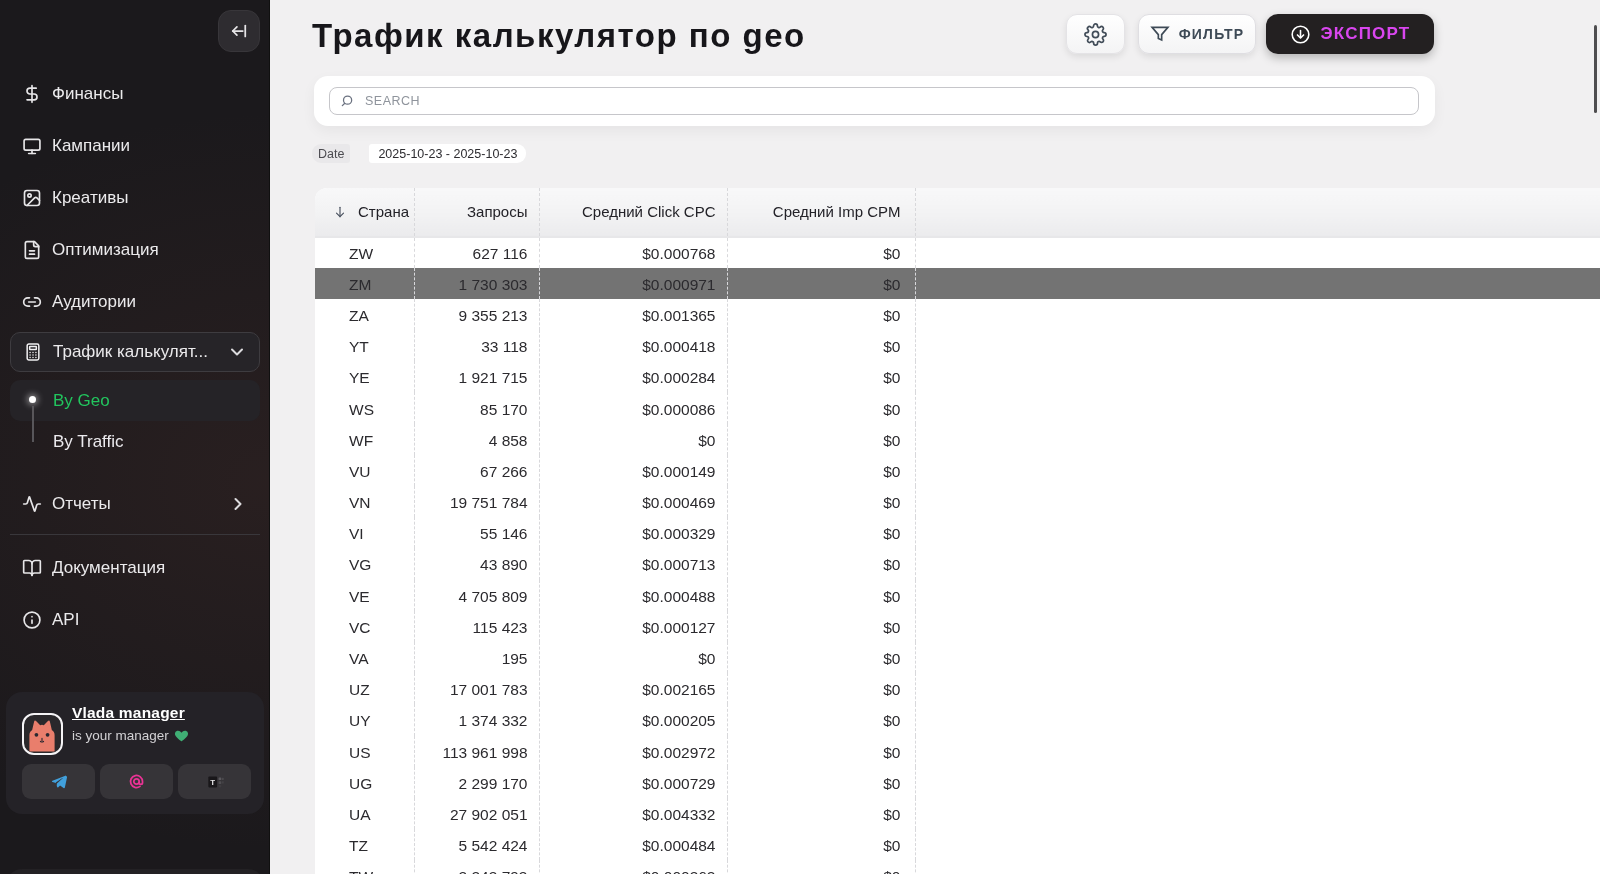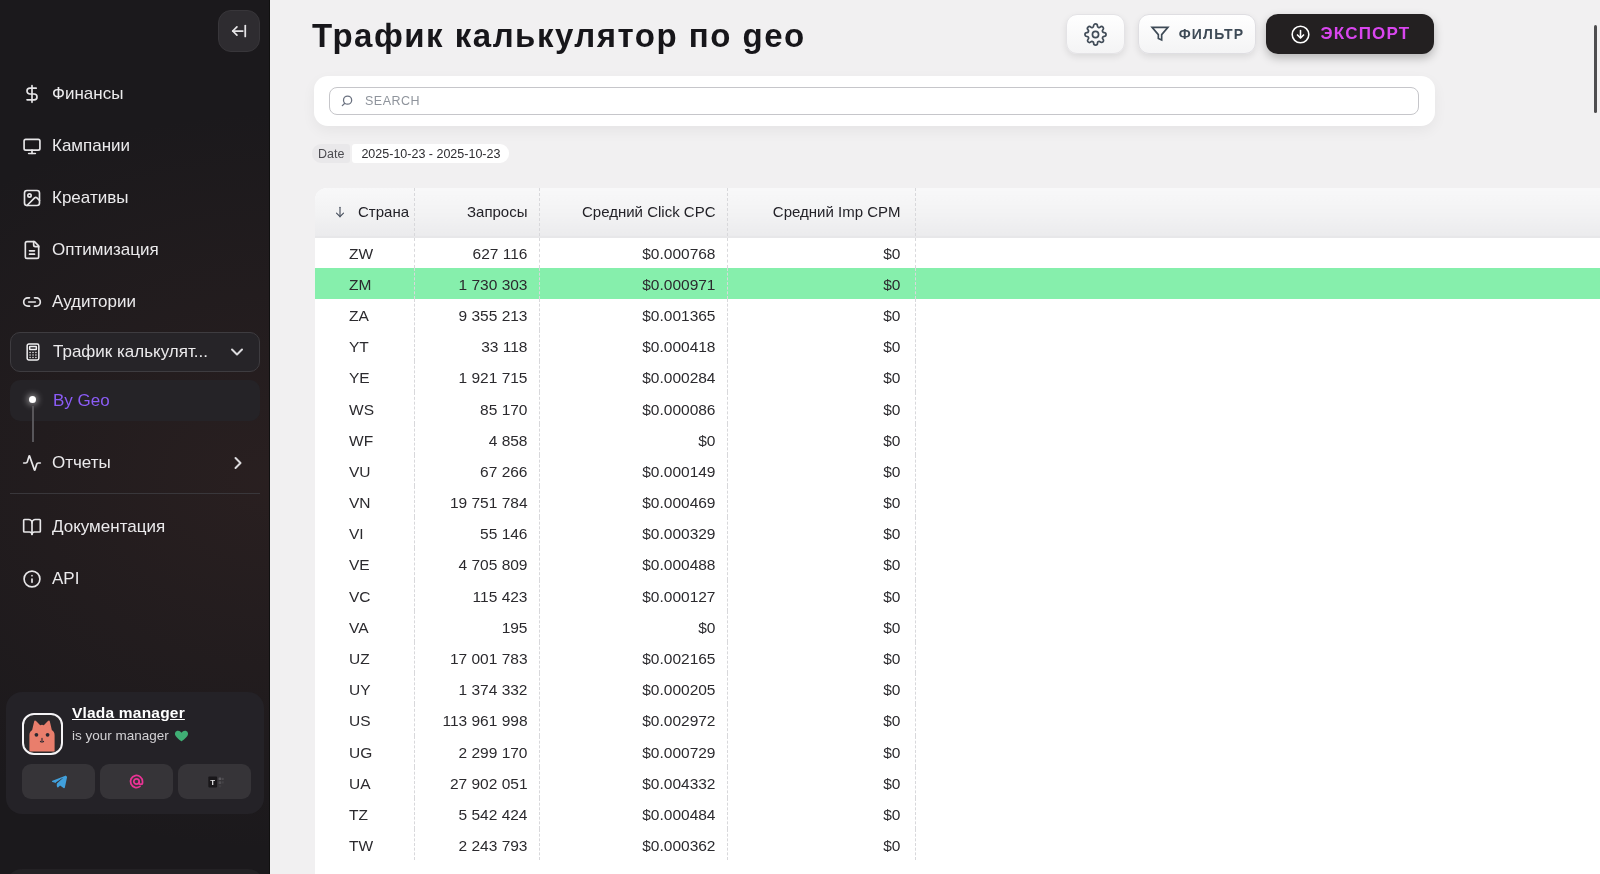--- a/index.html
+++ b/index.html
@@ -9,21 +9,21 @@
 
 .sidebar { position:absolute; left:0; top:0; width:270px; height:874px; background:radial-gradient(700px 560px at 100% 55%, rgba(110,62,52,0.17), rgba(110,62,52,0) 66%) #1b191c; color:#e9e8ea; border-right:1px solid #101010; }
 .collapse-btn { position:absolute; left:218px; top:10px; width:42px; height:42px; background:#2e2c30; border:1px solid #38363a; border-radius:13px; display:flex; align-items:center; justify-content:center; }
 .menu { position:absolute; left:0; top:72px; width:270px; }
 .mi { height:44px; margin:0 10px 8px 10px; display:flex; align-items:center; padding-left:12px; border-radius:10px; font-size:17px; color:#ebeaec; }
 .mi svg { width:20px; height:20px; margin-right:10px; flex:none; }
 .mi.active { background:#262428; border:1px solid #3e3c40; margin-bottom:8px; height:40px; }
 .mi .grow { flex:1; }
 .mi .chev { margin-right:12px; }
 .sub { position:relative; margin:0 10px 0 10px; }
-.sub .geo { height:41px; background:#252327; border-radius:10px; display:flex; align-items:center; font-size:17px; color:#8b5cf6; padding-left:43px; position:relative; }
+.sub .geo { height:41px; background:#252327; border-radius:10px; display:flex; align-items:center; font-size:17px; color:#22c55e; padding-left:43px; position:relative; }
 .sub .traffic { height:41px; display:flex; align-items:center; font-size:17px; color:#eceaee; padding-left:43px; }
 .dot { position:absolute; left:19px; top:16px; width:7px; height:7px; border-radius:50%; background:#fff; box-shadow:0 0 6px 2px rgba(255,255,255,.45); }
 .subline { position:absolute; left:22px; top:26px; width:1.5px; height:36px; background:#58565a; }
 .divider { height:1px; background:#39373b; margin:0 10px 11px 10px; }
 .gap24 { height:20px; }
 
 
 .userpanel { position:absolute; left:6px; top:692px; width:258px; height:122px; background:#242227; border-radius:16px; }
 .avatar { position:absolute; left:16px; top:21px; width:41px; height:42px; border-radius:12px; border:2.5px solid #f5f4f6; background:#2a282b; overflow:hidden; }
 .uname { position:absolute; left:66px; top:12px; font-size:15.5px; font-weight:bold; color:#fff; letter-spacing:0.2px;text-decoration:underline; }
@@ -42,37 +42,37 @@
 .topbtns { position:absolute; right:166px; top:14px; display:flex; }
 .btn { height:40px; border-radius:11px; display:flex; align-items:center; justify-content:center; }
 .btn.gear { width:59px; margin-right:13px; background:linear-gradient(180deg,#ffffff,#f4f4f5); border:1px solid #e4e3e6; box-shadow:0 3px 7px rgba(0,0,0,.09); }
 .btn.filter { width:118px; margin-right:10px; background:linear-gradient(180deg,#ffffff,#f4f4f5); border:1px solid #dfdee2; box-shadow:0 3px 7px rgba(0,0,0,.09); gap:9px; color:#3e4a56; font-size:14px; font-weight:bold; letter-spacing:1.2px; }
 .btn.export { width:168px; background:#232021; border-radius:12px; gap:10px; color:#d946ef; font-size:17px; font-weight:bold; letter-spacing:1.2px; box-shadow:0 4px 10px rgba(0,0,0,.25); }
 
 .searchwrap { position:absolute; left:44px; top:76px; width:1121px; height:50px; background:#fff; border-radius:14px; box-shadow:0 5px 14px rgba(0,0,0,.05); }
 .searchinner { position:absolute; left:15px; top:11px; width:1090px; height:28px; border:1px solid #c6c6ca; border-radius:8px; display:flex; align-items:center; padding-left:10px; gap:11px; }
 .searchinner span { font-size:12.5px; letter-spacing:0.5px; color:#8f949c; }
 
-.daterow { position:absolute; left:42px; top:144px; display:flex; gap:1px; font-size:12.5px; }
+.daterow { position:absolute; left:42px; top:144px; display:flex; gap:18px; font-size:12.5px; }
 .chipA { background:#e9e8ea; color:#4c4b50; border-radius:9px 3px 3px 9px; padding:0 6px; height:19px; display:flex; align-items:center; margin-right:1px; }
 .chipB { background:#fff; color:#2d2c30; border-radius:3px 9px 9px 3px; padding:0 9px; height:19px; display:flex; align-items:center; }
 
 
 .tablecard { position:absolute; left:315px; top:188px; width:1285px; height:686px; background:#fff; border-radius:12px 0 0 0; overflow:hidden; }
 table { border-collapse:collapse; width:100%; table-layout:fixed; }
 col.c1 { width:99px; } col.c2 { width:125px; } col.c3 { width:188px; } col.c4 { width:188px; }
 thead th { height:48.5px; border-bottom:2px solid #e2e2e4; background:linear-gradient(180deg,#f8f8f9 0%,#f2f2f3 55%,#ebebed 100%); font-size:15px; font-weight:normal; color:#232228; border-bottom:2px solid #e7e7e9; }
 th.h1 { text-align:left; padding-left:18px; }
 th.hr { text-align:right; padding-right:11px; }
 td:nth-child(4), th:nth-child(4) { padding-right:14px !important; }
 tbody td { height:31.2px; padding-top:3px; font-size:15.5px; color:#2b2a2e; }
 td.t1 { text-align:left; padding-left:34px; padding-top:3px; }
 td.tr { text-align:right; padding-right:11px; }
 .bd { border-right:1px dashed #d8d8db; }
-tr.hl td { background:#86efac; }
+tr.hl td { background:#737373; }
 .sorticon { display:inline-block; vertical-align:-2px; margin-right:11px; }
 
 .scrollbar { position:absolute; left:1594px; top:25px; width:3px; height:88px; background:#4e4d4f; border-radius:2px; }
 </style>
 </head>
 <body>
 
 <div class="sidebar">
   <div class="collapse-btn">
     <svg width="20" height="20" viewBox="0 0 24 24" fill="none" stroke="#e6e5e7" stroke-width="2.1" stroke-linecap="round" stroke-linejoin="round">
@@ -130,20 +130,21 @@
         </svg>
       Трафик калькулят...
       <div class="grow"></div>
       <svg class="chev" width="16" height="16" viewBox="0 0 24 24" fill="none" stroke="#dcdbde" stroke-width="2.4" stroke-linecap="round" stroke-linejoin="round">
           <path d="m6 9 6 6 6-6"></path>
         </svg>
     </div>
     <div class="sub">
       <div class="geo"><div class="dot"></div>By Geo</div>
       <div class="subline"></div>
+      <div class="traffic">By Traffic</div>
     </div>
     <div class="gap24"></div>
     <div class="mi">
       <svg viewBox="0 0 24 24" fill="none" stroke="#e7e6e8" stroke-width="2" stroke-linecap="round" stroke-linejoin="round">
           <path d="M22 12h-2.5a2 2 0 0 0-1.9 1.45l-2.1 7.1a.25.25 0 0 1-.48 0L9.0 3.45a.25.25 0 0 0-.48 0l-2.1 7.1A2 2 0 0 1 4.5 12H2"></path>
         </svg>
       Отчеты
       <div class="grow"></div>
       <svg class="chev" width="16" height="16" viewBox="0 0 24 24" fill="none" stroke="#dcdbde" stroke-width="2.4" stroke-linecap="round" stroke-linejoin="round">
           <path d="m9 6 6 6-6 6"></path>
@@ -344,20 +345,27 @@
           <td></td>
         </tr>
       <tr>
           <td class="t1 bd">VI</td>
           <td class="tr bd">55 146</td>
           <td class="tr bd">$0.000329</td>
           <td class="tr bd">$0</td>
           <td></td>
         </tr>
       <tr>
+          <td class="t1 bd">VG</td>
+          <td class="tr bd">43 890</td>
+          <td class="tr bd">$0.000713</td>
+          <td class="tr bd">$0</td>
+          <td></td>
+        </tr>
+      <tr>
           <td class="t1 bd">VE</td>
           <td class="tr bd">4 705 809</td>
           <td class="tr bd">$0.000488</td>
           <td class="tr bd">$0</td>
           <td></td>
         </tr>
       <tr>
           <td class="t1 bd">VC</td>
           <td class="tr bd">115 423</td>
           <td class="tr bd">$0.000127</td>

